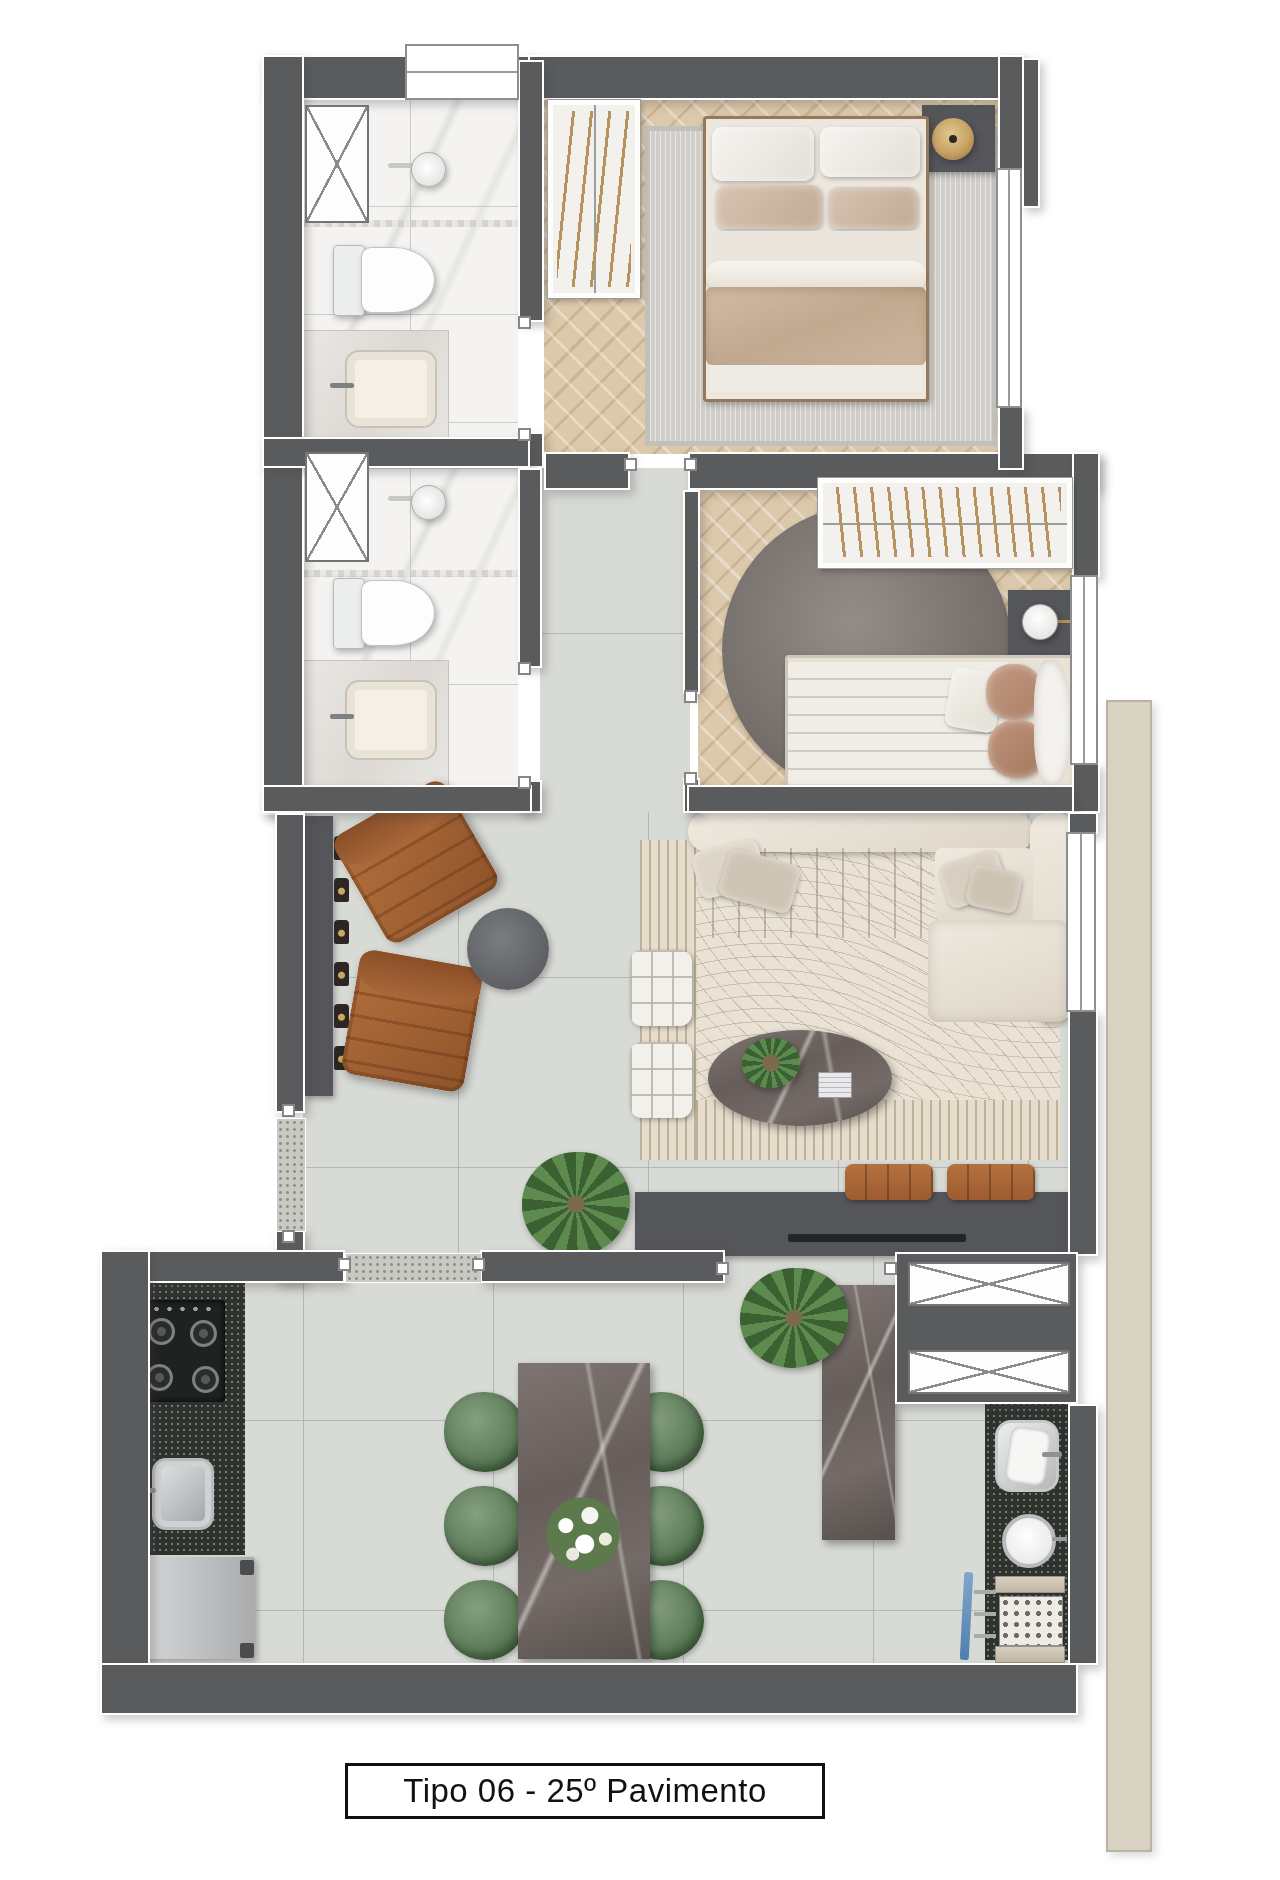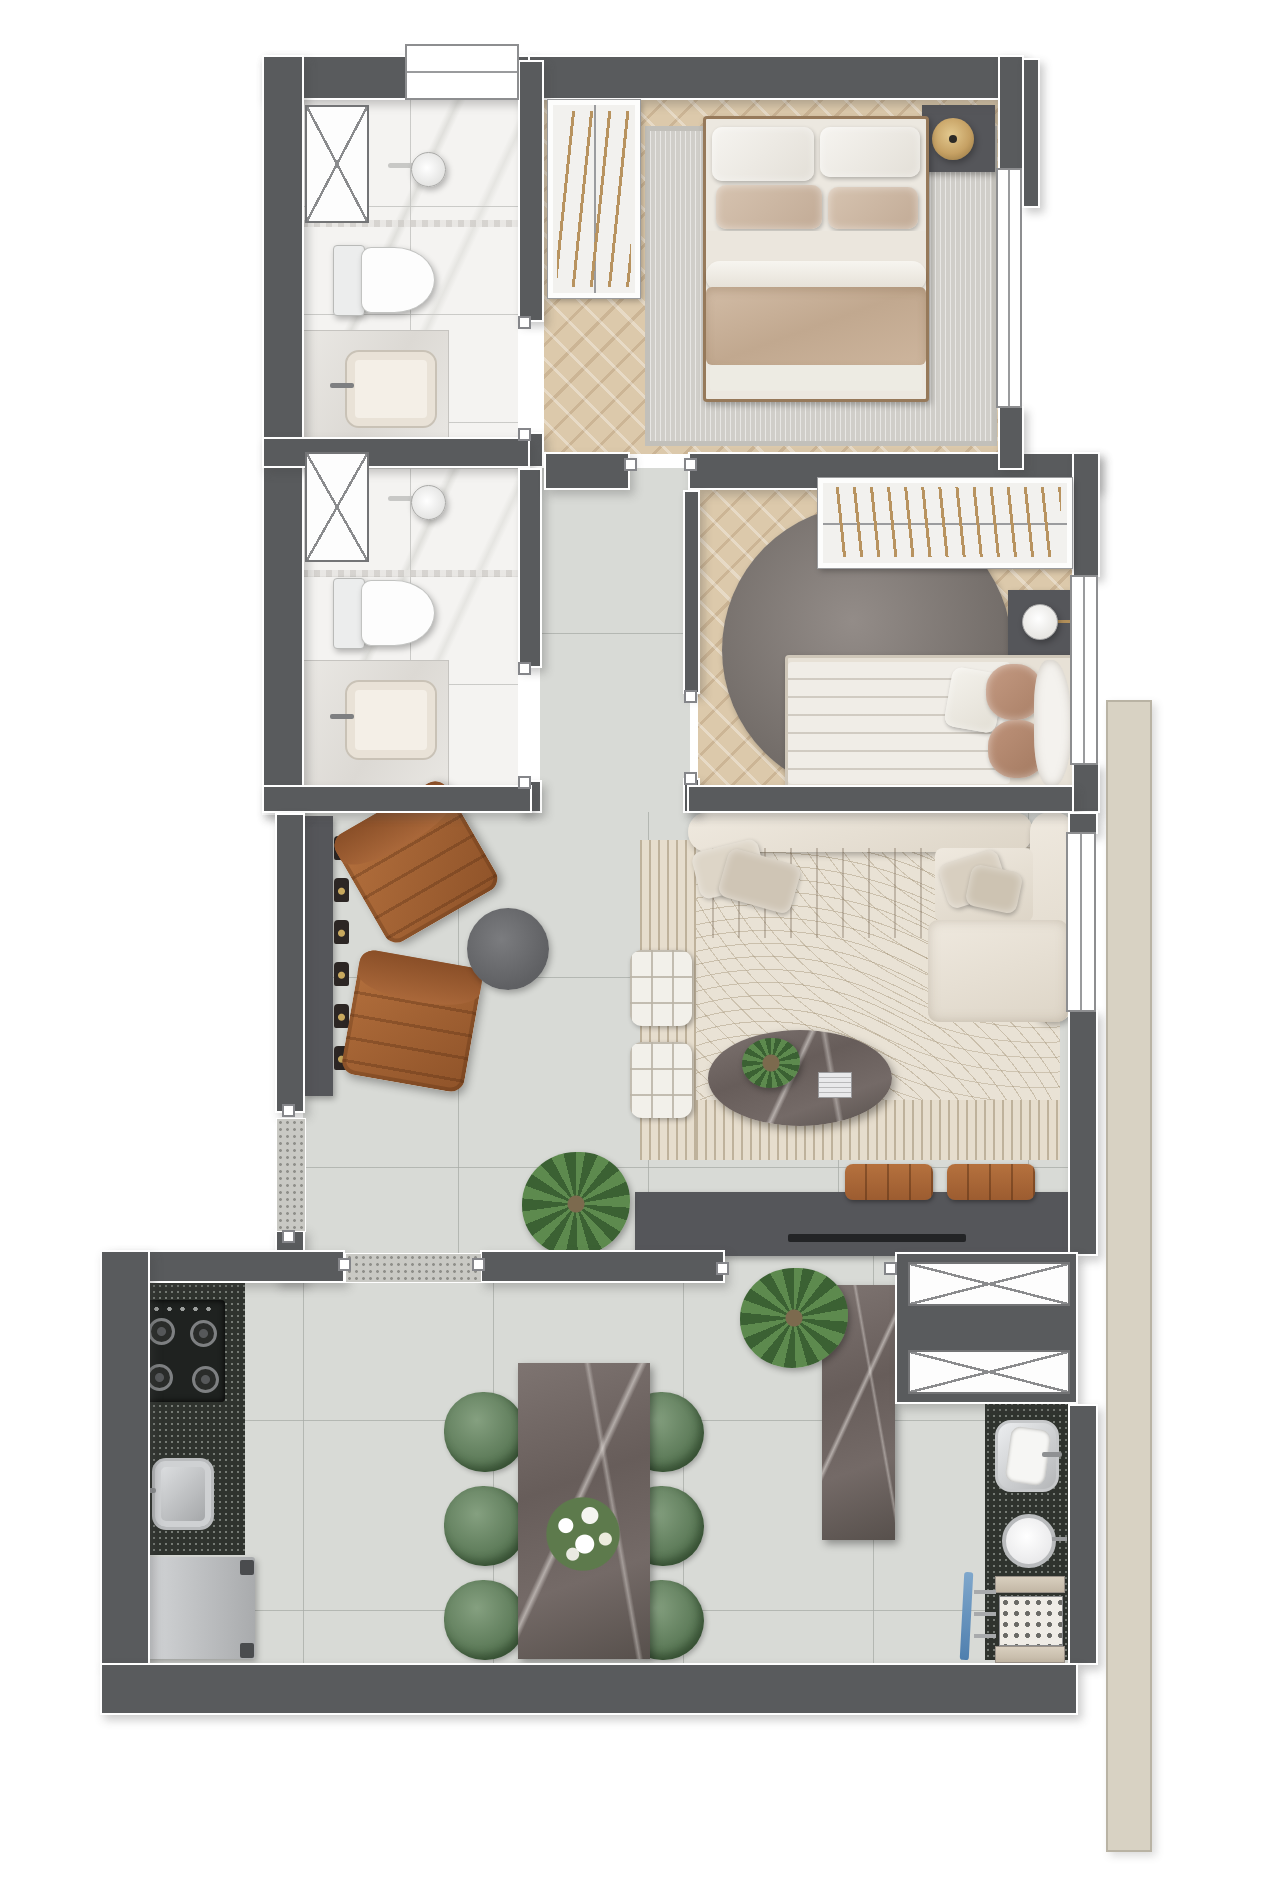--- a/index.html
+++ b/index.html
@@ -309,14 +309,17 @@
   <div class="jamb" style="left:684px;top:458px;"></div>
   <div class="jamb" style="left:684px;top:690px;"></div>
   <div class="jamb" style="left:684px;top:772px;"></div>
   <div class="jamb" style="left:282px;top:1104px;"></div>
   <div class="jamb" style="left:282px;top:1230px;"></div>
   <div class="jamb" style="left:338px;top:1258px;"></div>
   <div class="jamb" style="left:472px;top:1258px;"></div>
   <div class="jamb" style="left:716px;top:1262px;"></div>
   <div class="jamb" style="left:884px;top:1262px;"></div>
 
+  <div class="caption-box">
+    <span class="caption-text">Tipo 06 - 25º Pavimento</span>
+  </div>
 
 </div>
 
 </body></html>

